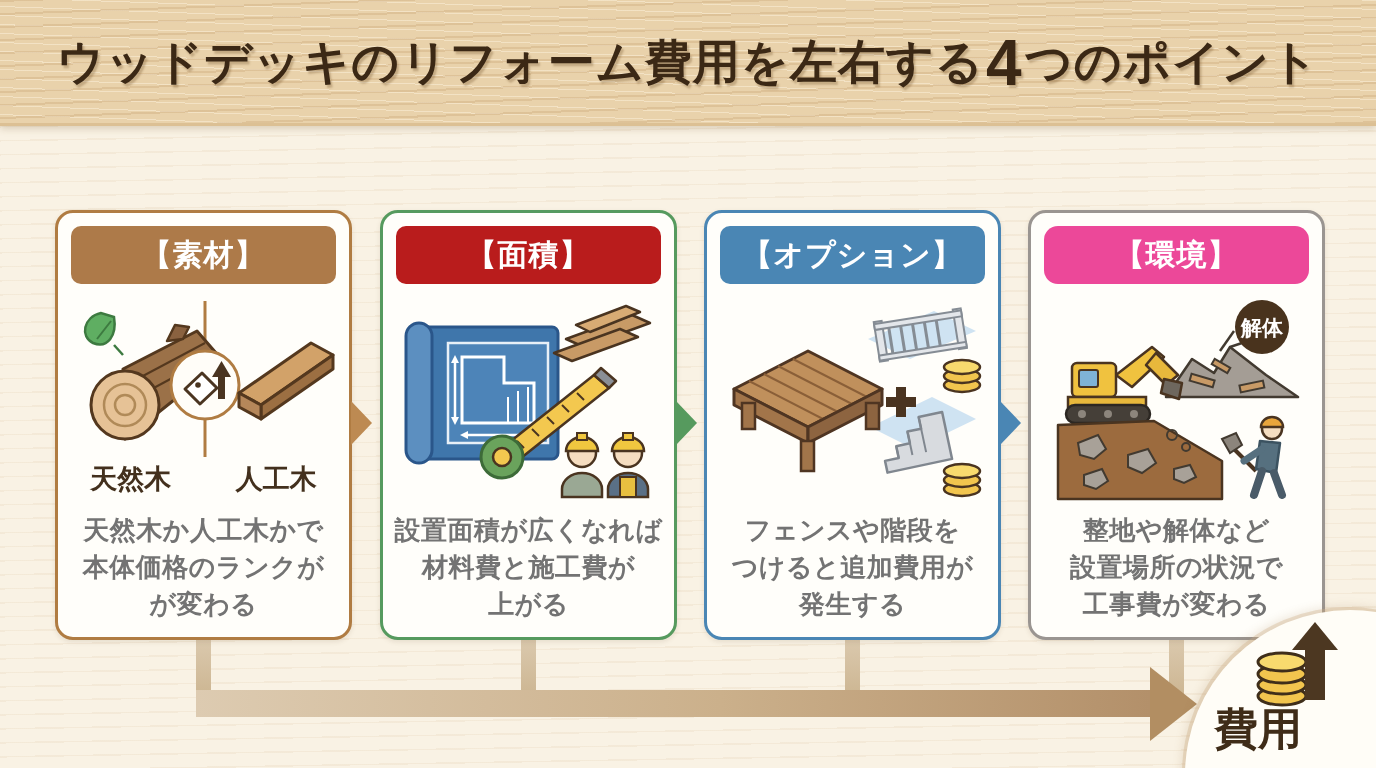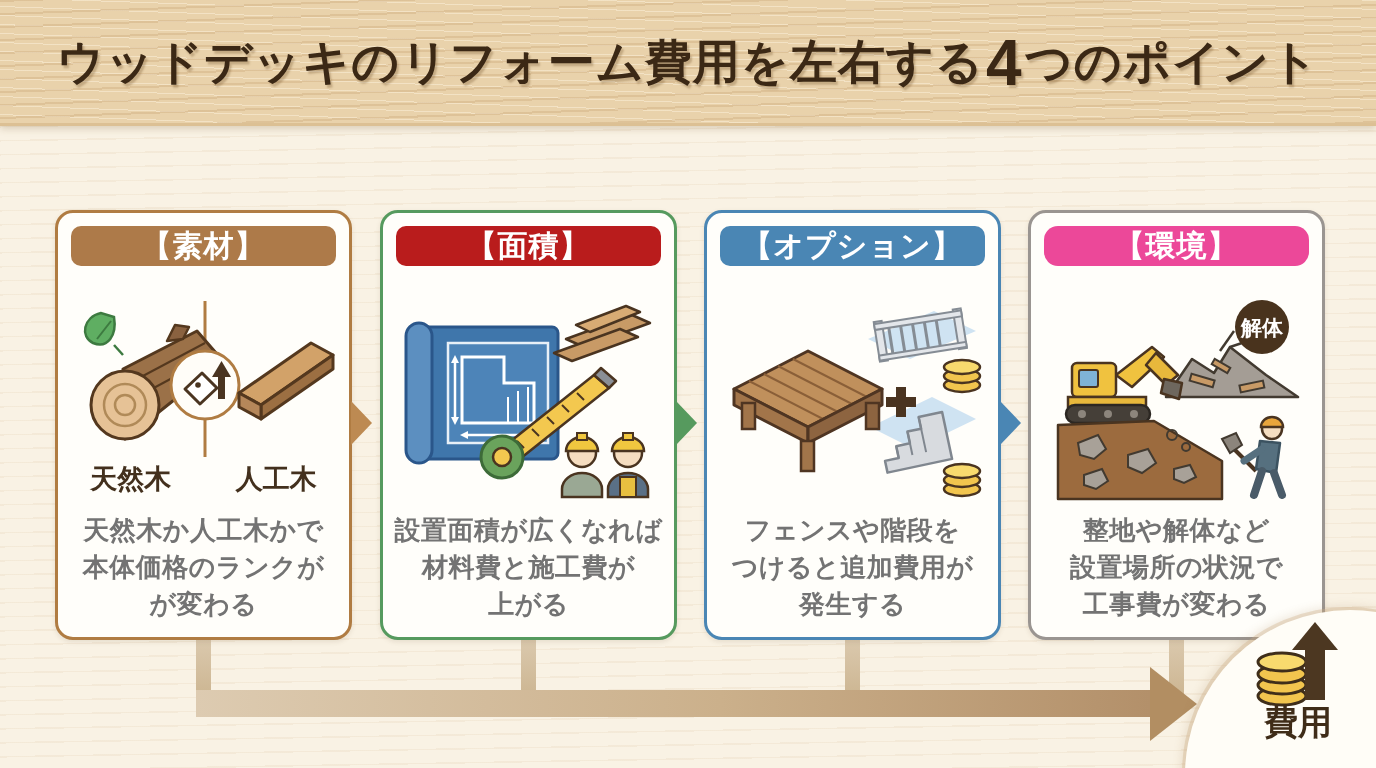--- a/index.html
+++ b/index.html
@@ -23,30 +23,30 @@
     background:linear-gradient(180deg,#ddccb2,#ccb591);}
   .flow-bar{position:absolute;left:196px;top:690px;width:954px;height:27px;z-index:1;
     background:linear-gradient(90deg,#ddcbb1 0%,#cbb08b 55%,#b3906a 100%);}
   .flow-head{position:absolute;left:1150px;top:667px;width:0;height:0;z-index:1;
     border-top:37px solid transparent;border-bottom:37px solid transparent;border-left:47px solid #b28e62;}
   
   .result-circle{position:absolute;left:1185px;top:610px;width:330px;height:330px;border-radius:50%;z-index:4;
     background:#fffdf7;box-shadow:-2px -2px 0 1px rgba(205,175,135,0.35), -4px -4px 10px rgba(150,110,60,0.15);}
   .result-coins{position:absolute;left:1254px;top:648px;z-index:5;}
   .result-arrow{position:absolute;left:1292px;top:622px;z-index:5;}
-  .result-label{position:absolute;left:1240px;top:700px;width:116px;z-index:5;text-align:center;
-    font-size:34px;font-weight:900;color:#3f2c18;}
+  .result-label{position:absolute;left:1200px;top:700px;width:116px;z-index:5;text-align:center;
+    font-size:44px;font-weight:900;color:#3f2c18;}
   
   .card{position:absolute;top:210px;width:297px;height:430px;background:#fffefa;border-radius:18px;z-index:3;
     box-shadow:0 2px 5px rgba(100,70,40,0.12);box-sizing:border-box;}
   .card.material{left:55px;border:3px solid #b07c42;}
   .card.area{left:380px;border:3px solid #569a5e;}
   .card.option{left:704px;border:3px solid #4a86b4;}
   .card.environment{left:1028px;border:3px solid #9a9591;}
-  .hdr{position:absolute;left:13px;right:13px;top:13px;height:40px;border-radius:10px;
+  .hdr{position:absolute;left:13px;right:13px;top:13px;height:58px;border-radius:10px;
     display:flex;align-items:center;justify-content:center;color:#ffffff;font-size:30px;font-weight:800;letter-spacing:1px;}
   .material .hdr{background:#ad7a49;}
   .area .hdr{background:#b91c1c;}
   .option .hdr{background:#4a86b4;}
   .environment .hdr{background:#ec4899;border-radius:14px;}
   .illus{position:absolute;left:13px;top:80px;}
   .material .illus{top:86px;}
   .split-labels{position:absolute;left:0;top:248px;width:100%;display:flex;align-items:flex-end;}
   .split-labels span{flex:1;text-align:center;font-size:27px;font-weight:800;color:#43301d;}
   .desc{position:absolute;left:8px;right:8px;top:299px;margin:0;text-align:center;

